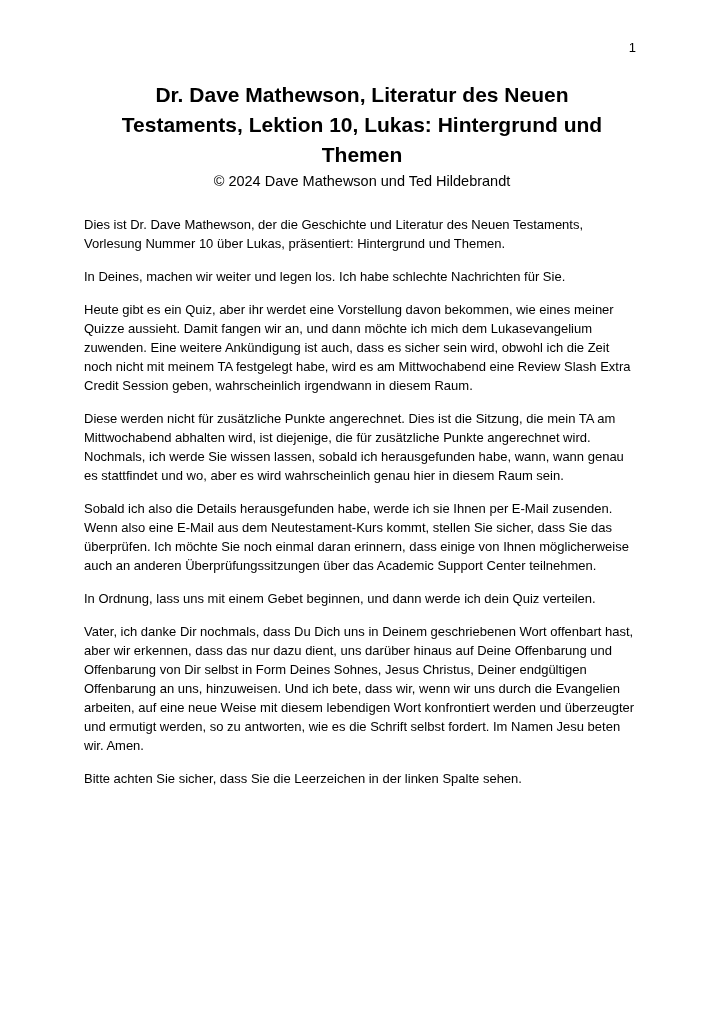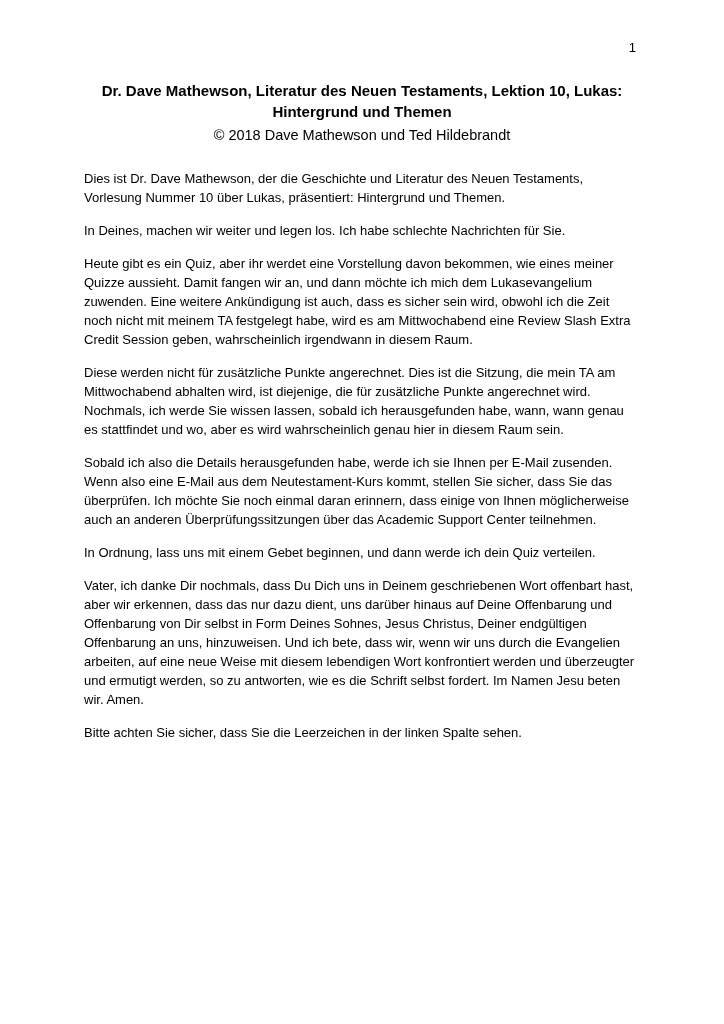--- a/index.html
+++ b/index.html
@@ -22,21 +22,21 @@
   .page-number {
     position: absolute;
     top: 40px;
     right: 88px;
     font-size: 13px;
     color: #000000;
   }
   .doc-title {
     margin: 42px 10px 4px 10px;
     text-align: center;
-    font-size: 15px;
+    font-size: 21px;
     font-weight: bold;
     line-height: 1.42;
     letter-spacing: 0px;
   }
   .copyright {
     text-align: center;
     font-size: 14.5px;
     margin: 0 0 26px 0;
   }
   .body-text p {
@@ -51,21 +51,21 @@
 </style>
 </head>
 <body>
 
 <div class="page">
 
   <div class="page-number">1</div>
 
   <h1 class="doc-title">Dr. Dave Mathewson, Literatur des Neuen Testaments, Lektion 10, Lukas: Hintergrund und Themen</h1>
 
-  <div class="copyright">© 2018 Dave Mathewson und Ted Hildebrandt</div>
+  <div class="copyright">© 2024 Dave Mathewson und Ted Hildebrandt</div>
 
   <div class="body-text">
     <p>Dies ist Dr. Dave Mathewson, der die Geschichte und Literatur des Neuen Testaments, Vorlesung Nummer 10 über Lukas, präsentiert: Hintergrund und Themen.</p>
     <p>In Deines, machen wir weiter und legen los. Ich habe schlechte Nachrichten für Sie.</p>
     <p>Heute gibt es ein Quiz, aber ihr werdet eine Vorstellung davon bekommen, wie eines meiner Quizze aussieht. Damit fangen wir an, und dann möchte ich mich dem Lukasevangelium zuwenden. Eine weitere Ankündigung ist auch, dass es sicher sein wird, obwohl ich die Zeit noch nicht mit meinem TA festgelegt habe, wird es am Mittwochabend eine Review Slash Extra Credit Session geben, wahrscheinlich irgendwann in diesem Raum.</p>
     <p>Diese werden nicht für zusätzliche Punkte angerechnet. Dies ist die Sitzung, die mein TA am Mittwochabend abhalten wird, ist diejenige, die für zusätzliche Punkte angerechnet wird. Nochmals, ich werde Sie wissen lassen, sobald ich herausgefunden habe, wann, wann genau es stattfindet und wo, aber es wird wahrscheinlich genau hier in diesem Raum sein.</p>
     <p>Sobald ich also die Details herausgefunden habe, werde ich sie Ihnen per E-Mail zusenden. Wenn also eine E-Mail aus dem Neutestament-Kurs kommt, stellen Sie sicher, dass Sie das überprüfen. Ich möchte Sie noch einmal daran erinnern, dass einige von Ihnen möglicherweise auch an anderen Überprüfungssitzungen über das Academic Support Center teilnehmen.</p>
     <p>In Ordnung, lass uns mit einem Gebet beginnen, und dann werde ich dein Quiz verteilen.</p>
     <p>Vater, ich danke Dir nochmals, dass Du Dich uns in Deinem geschriebenen Wort offenbart hast, aber wir erkennen, dass das nur dazu dient, uns darüber hinaus auf Deine Offenbarung und Offenbarung von Dir selbst in Form Deines Sohnes, Jesus Christus, Deiner endgültigen Offenbarung an uns, hinzuweisen. Und ich bete, dass wir, wenn wir uns durch die Evangelien arbeiten, auf eine neue Weise mit diesem lebendigen Wort konfrontiert werden und überzeugter und ermutigt werden, so zu antworten, wie es die Schrift selbst fordert. Im Namen Jesu beten wir. Amen.</p>
     <p>Bitte achten Sie sicher, dass Sie die Leerzeichen in der linken Spalte sehen.</p>

